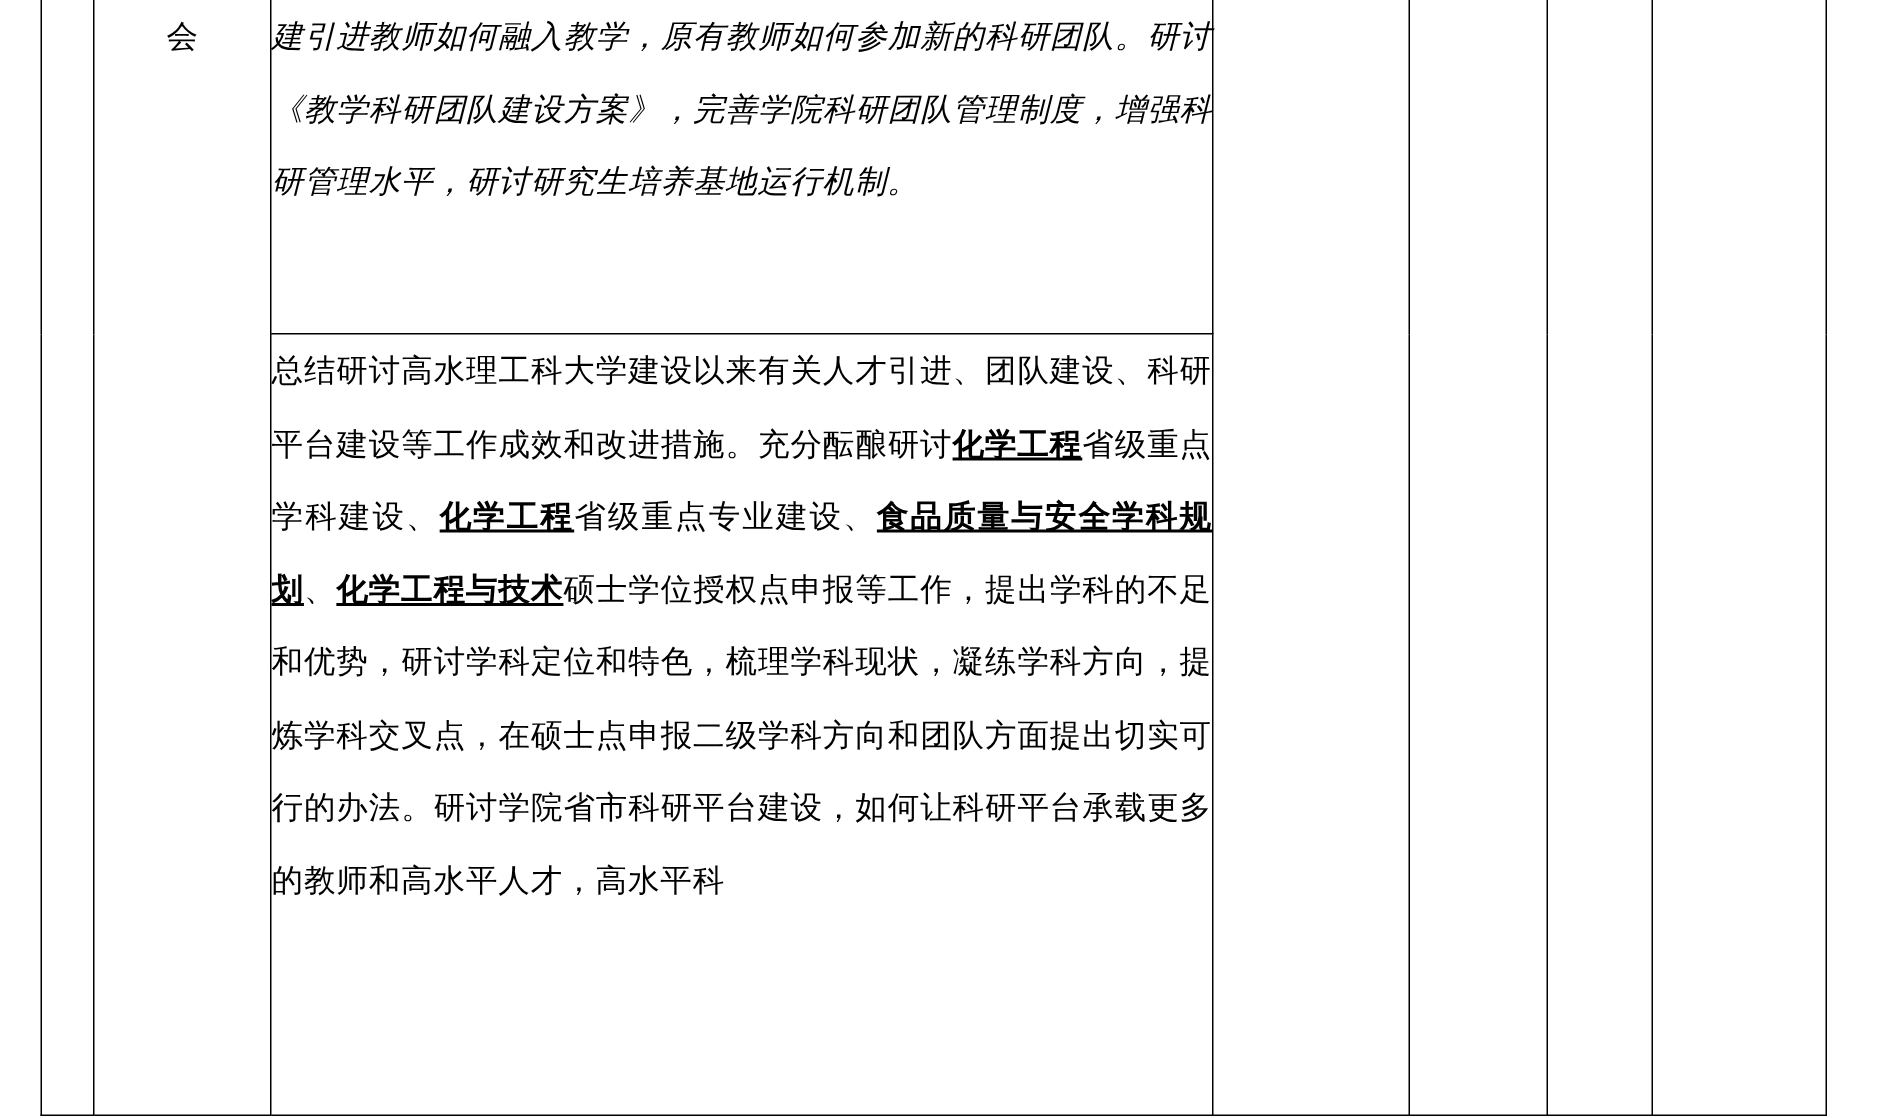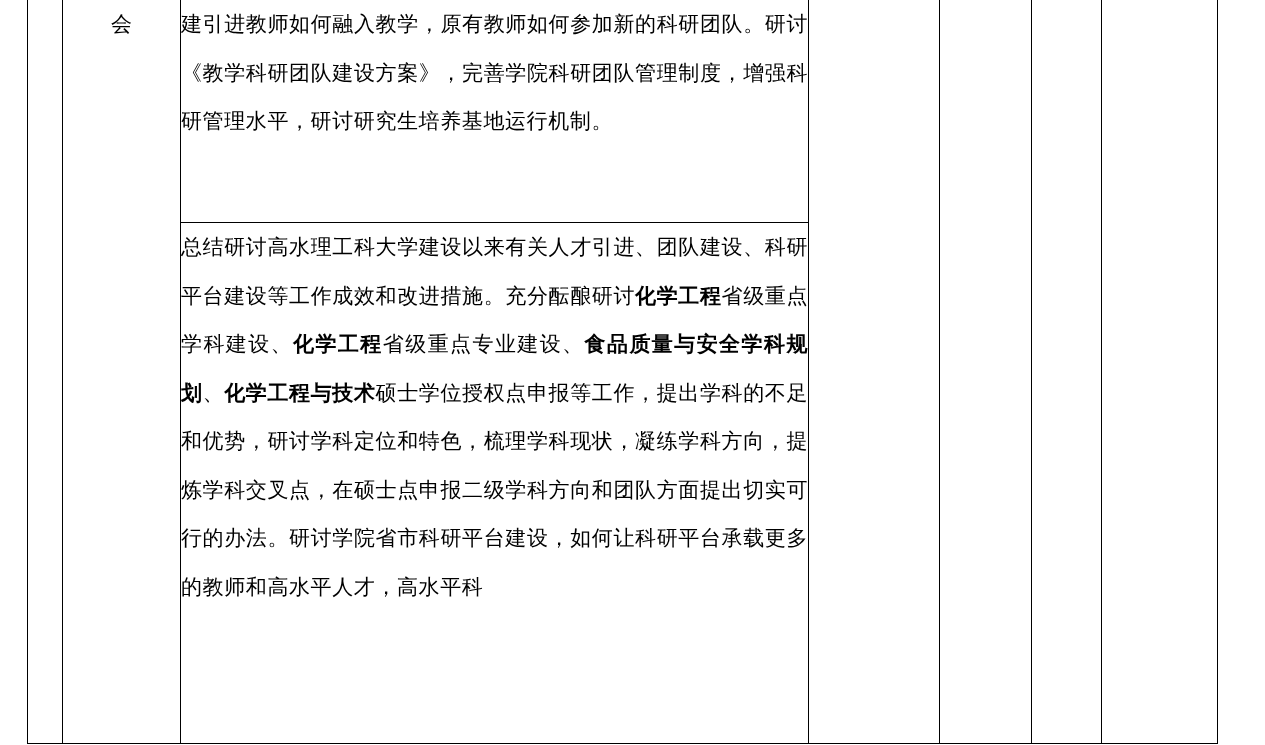--- a/index.html
+++ b/index.html
@@ -56,20 +56,21 @@
     text-align: justify;
     text-justify: inter-ideograph;
     font-family: "Liberation Serif", serif;
   }
   .cell-body p {
     margin: 0;
     text-indent: 0;
   }
   .u-bold {
     font-weight: bold;
+    text-decoration: underline;
   }
   .blank { }
 </style>
 </head>
 <body>
 
 <div class="page">
 
   <table class="doc-table">
     <colgroup>
@@ -80,21 +81,21 @@
       <col class="col-e">
       <col class="col-f">
       <col class="col-g">
     </colgroup>
     <tbody>
       <tr>
         <td class="blank" rowspan="2"></td>
         <td class="cell-label" rowspan="2">
           <span>会</span>
         </td>
-        <td class="cell-body" style="height:222px;">
+        <td class="cell-body" style="height:222px;font-style:italic;">
           <p><span>建引进教师如何融入教学，原有教师如何参加新的科研团队。研讨《教学科研团队建设方案》，完善学院科研团队管理制度，增强科研管理水平，研讨研究生培养基地运行机制。</span></p>
         </td>
         <td class="blank" rowspan="2"></td>
         <td class="blank" rowspan="2"></td>
         <td class="blank" rowspan="2"></td>
         <td class="blank" rowspan="2"></td>
       </tr>
       <tr>
         <td class="cell-body" style="height:520px;">
           <p><span>总结研讨高水理工科大学建设以来有关人才引进、团队建设、科研平台建设等工作成效和改进措施。充分酝酿研讨</span><span class="u-bold">化学工程</span><span>省级重点学科建设、</span><span class="u-bold">化学工程</span><span>省级重点专业建设、</span><span class="u-bold">食品质量与安全学科规划</span><span>、</span><span class="u-bold">化学工程与技术</span><span>硕士学位授权点申报等工作，提出学科的不足和优势，研讨学科定位和特色，梳理学科现状，凝练学科方向，提炼学科交叉点，在硕士点申报二级学科方向和团队方面提出切实可行的办法。研讨学院省市科研平台建设，如何让科研平台承载更多的教师和高水平人才，高水平科</span></p>

